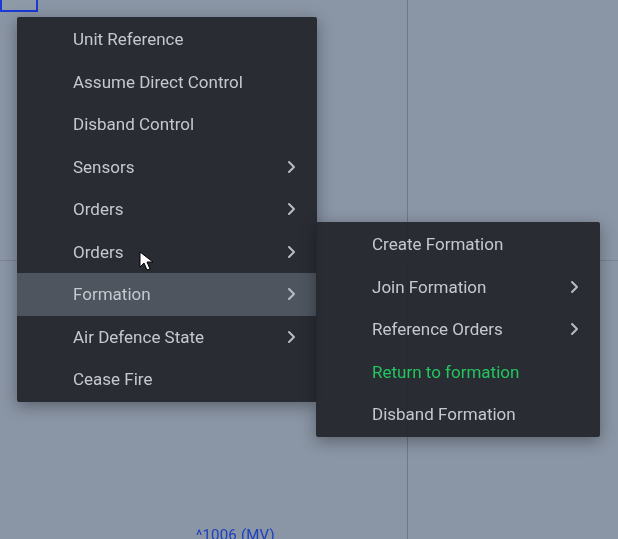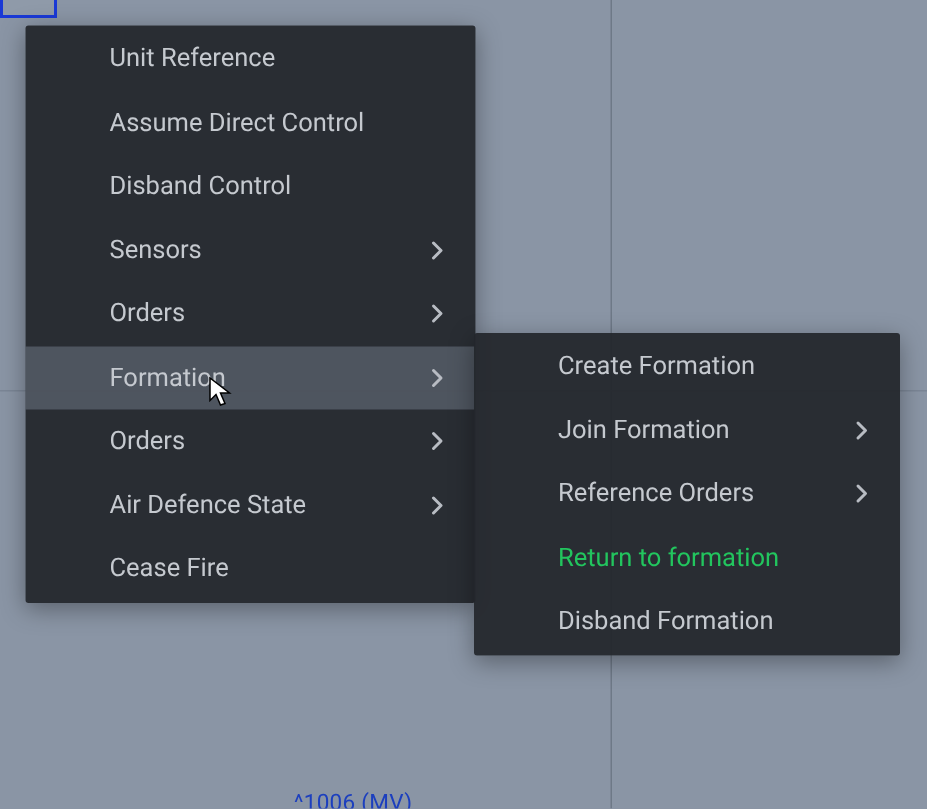--- a/index.html
+++ b/index.html
@@ -124,30 +124,30 @@
     </span>
   </div>
   <div class="menu-item">
     <span class="label">Orders</span>
     <span class="chevron">
       <svg width="10" height="14" viewBox="0 0 10 14">
           <path d="M3 2 L8 7 L3 12"></path>
         </svg>
     </span>
   </div>
-  <div class="menu-item highlight">
-    <span class="label">Formation</span>
+  <div class="menu-item">
+    <span class="label">Orders</span>
     <span class="chevron">
       <svg width="10" height="14" viewBox="0 0 10 14">
           <path d="M3 2 L8 7 L3 12"></path>
         </svg>
     </span>
   </div>
-  <div class="menu-item">
-    <span class="label">Orders</span>
+  <div class="menu-item highlight">
+    <span class="label">Formation</span>
     <span class="chevron">
       <svg width="10" height="14" viewBox="0 0 10 14">
           <path d="M3 2 L8 7 L3 12"></path>
         </svg>
     </span>
   </div>
   <div class="menu-item">
     <span class="label">Air Defence State</span>
     <span class="chevron">
       <svg width="10" height="14" viewBox="0 0 10 14">

